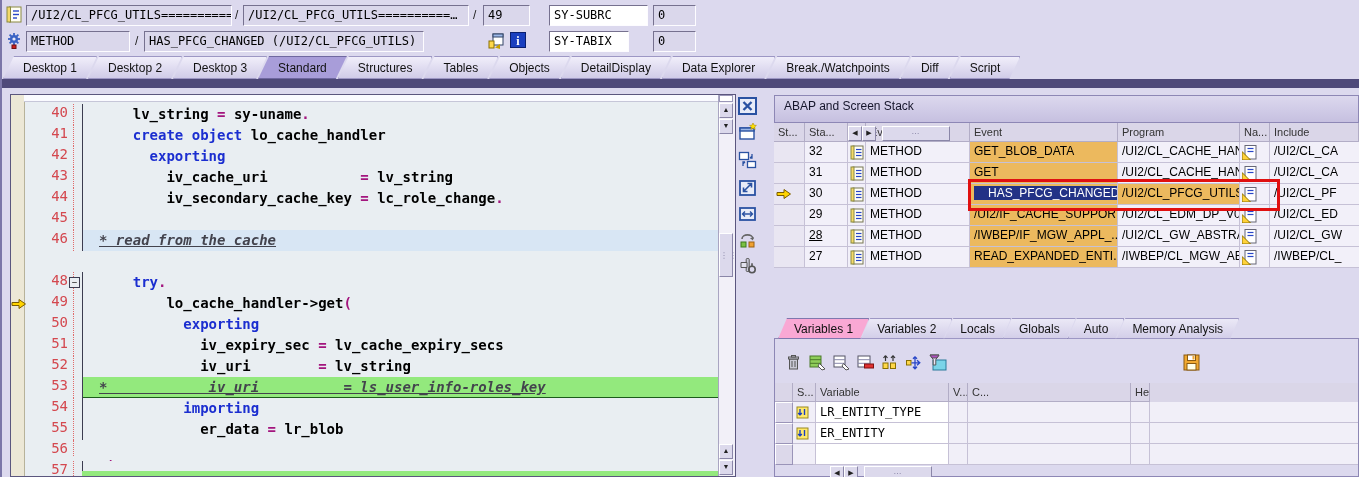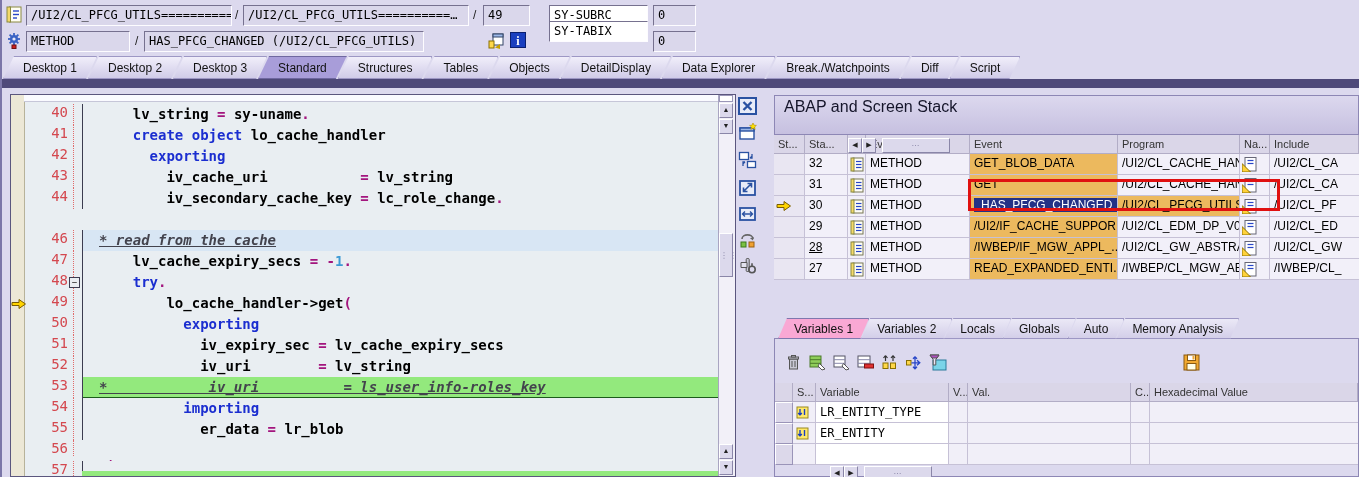--- a/index.html
+++ b/index.html
@@ -49,22 +49,22 @@
         border-color:#fff #8a86a8 #8a86a8 #fff;box-sizing:border-box;
         font-size:7px;line-height:12px;text-align:center;color:#222}
   .split{width:14px;height:7px;background:#fff;border:1px solid #9a96b8;box-sizing:border-box;margin-bottom:1px}
   .vthumb{position:absolute;left:0;width:14px;height:44px;background:#dcd9ec;border:1px solid;
           border-color:#fff #8a86a8 #8a86a8 #fff;box-sizing:border-box;
           font:8px "Liberation Sans",sans-serif;color:#8a86a8;text-align:center;line-height:44px;letter-spacing:1px}
   
   #edicons{position:absolute;left:736px;top:97px;width:26px}
   #edicons .icn{position:absolute;left:0}
   
-  .ptitle{height:40px;background:linear-gradient(#dcd8ee,#c6c0e0);border:1px solid #8d87b5;
-          box-sizing:border-box;font-size:16px;line-height:21px;padding-left:9px;color:#15152a}
+  .ptitle{height:28px;background:linear-gradient(#dcd8ee,#c6c0e0);border:1px solid #8d87b5;
+          box-sizing:border-box;font-size:12px;line-height:21px;padding-left:9px;color:#15152a}
   .ghead{display:grid;background:#dad6e8;}
   .ghead>div{border-right:1px solid #b2adc6;border-bottom:1px solid #b2adc6;
              font-size:11px;color:#333;padding:3px 3px 0 4px;height:19px;box-sizing:border-box;
              overflow:hidden;white-space:nowrap}
   .grow{display:grid}
   .grow>div{border-right:1px solid #c6c1d6;border-bottom:1px solid #c6c1d6;height:21px;
             box-sizing:border-box;font-size:12px;color:#000;padding:2px 3px 0 4px;
             overflow:hidden;white-space:nowrap}
   .cell-btn{background:#dcd8ea;border:1px solid;border-color:#fff #9a94b8 #9a94b8 #fff !important}
   .hsb{position:absolute;height:17px;display:flex;align-items:flex-start}
@@ -127,21 +127,21 @@
           <rect x="1" y="9" width="5" height="7" fill="#ffd84a" stroke="#8a7000"></rect>
           <path d="M12 12 L7 15.5 L12 17" fill="#c8a000"></path>
         </svg>
       </span>
     <span class="icn" style="position:absolute;left:508px;top:32px">
         <svg xmlns="http://www.w3.org/2000/svg" width="16" height="16" viewBox="0 0 16 16">
           <rect x="0.5" y="0.5" width="15" height="15" fill="#1a3fbf" stroke="#0a1f6f"></rect>
           <text x="8" y="12.5" font-size="12" font-family="Liberation Serif,serif" font-weight="bold" fill="#fff" text-anchor="middle">i</text>
         </svg>
       </span>
-    <div class="fld white" style="left:547px;top:21px;width:99px">SY-TABIX</div>
+    <div class="fld white" style="left:547px;top:31px;width:80px">SY-TABIX</div>
     <div class="fld" style="left:651px;top:31px;width:43px">0</div>
   </div>
 
   <div id="tabstrip">
       <div class="tab">Desktop 1</div>
       <div class="tab">Desktop 2</div>
       <div class="tab">Desktop 3</div>
       <div class="tab active">Standard</div>
       <div class="tab">Structures</div>
       <div class="tab">Tables</div>
@@ -182,29 +182,29 @@
         <div class="code-line" style="top: 65px;">
           <span class="ln">43</span>
           <span class="gsep"></span>
           <span class="ct"><span class="seg-t">        </span><span class="seg-i">iv_cache_uri</span><span class="seg-t">           </span><span class="seg-p">= </span><span class="seg-i">lv_string</span></span>
         </div>
         <div class="code-line" style="top: 86px;">
           <span class="ln">44</span>
           <span class="gsep"></span>
           <span class="ct"><span class="seg-t">        </span><span class="seg-i">iv_secondary_cache_key</span><span class="seg-p"> = </span><span class="seg-i">lc_role_change</span><span class="seg-p">.</span></span>
         </div>
+        <div class="code-line" style="top: 107px;">
+          <span class="ln">45</span>
+          <span class="gsep"></span>
+          <span class="ct"></span>
+        </div>
         <div class="code-line" style="top: 128px;">
           <span class="ln">46</span>
           <span class="gsep"></span>
           <span class="ct" style="background: rgb(216, 230, 244);"><span class="seg-c">* read from the cache</span></span>
-        </div>
-        <div class="code-line" style="top: 149px;">
-          <span class="ln">47</span>
-          <span class="gsep"></span>
-          <span class="ct"><span class="seg-t">    </span><span class="seg-i">lv_cache_expiry_secs</span><span class="seg-p"> = -</span><span class="seg-n">1</span><span class="seg-p">.</span></span>
         </div>
         <div class="code-line" style="top: 170px;">
           <span class="ln">48</span>
           <span class="gsep"></span>
           <span class="ct"><span class="seg-t">    </span><span class="seg-k">try</span><span class="seg-p">.</span></span>
         </div>
         <div class="foldbox" style="top: 175px;">−</div>
         <div class="code-line" style="top: 191px;">
           <span class="ln">49</span>
           <span class="gsep"></span>
@@ -374,21 +374,21 @@
               </svg></span></div>
           <div style="background: rgb(242, 240, 249);">30</div>
           <div style="background: rgb(242, 240, 249); padding: 3px 0px 0px 2px;"><span class="icn"><svg xmlns="http://www.w3.org/2000/svg" width="14" height="15" viewBox="0 0 14 15">
                 <rect x="3" y="1" width="10" height="13" fill="#fffef4" stroke="#777755"></rect>
                 <rect x="1" y="1" width="3" height="13" fill="#f3d96a" stroke="#8a8a40"></rect>
                 <line x1="6" y1="4.5" x2="11.5" y2="4.5" stroke="#2846c8" stroke-width="1.2"></line>
                 <line x1="6" y1="7.5" x2="11.5" y2="7.5" stroke="#2846c8" stroke-width="1.2"></line>
                 <line x1="6" y1="10.5" x2="11.5" y2="10.5" stroke="#2846c8" stroke-width="1.2"></line>
               </svg></span></div>
           <div style="background: rgb(242, 240, 249);">METHOD</div>
-          <div style="background: rgb(236, 185, 94);"><span style="background: rgb(35, 50, 134); color: rgb(255, 255, 255); padding: 0px 7px;">HAS_PFCG_CHANGED</span></div>
+          <div style="background: rgb(236, 185, 94);"><span style="background: rgb(35, 50, 134); color: rgb(255, 255, 255); padding: 0px 14px;">HAS_PFCG_CHANGED</span></div>
           <div style="background: rgb(236, 185, 94);">/UI2/CL_PFCG_UTILS==...</div>
           <div style="background: rgb(242, 240, 249); padding: 3px 0px 0px 2px;"><span class="icn"><svg xmlns="http://www.w3.org/2000/svg" width="15" height="15" viewBox="0 0 15 15">
                 <rect x="3" y="0.5" width="11" height="13.5" fill="#fff" stroke="#666677"></rect>
                 <line x1="5.5" y1="3.5" x2="11.5" y2="3.5" stroke="#2846c8" stroke-width="1.2"></line>
                 <line x1="5.5" y1="6.5" x2="11.5" y2="6.5" stroke="#2846c8" stroke-width="1.2"></line>
                 <polygon points="0,15 8.5,15 0,6.5" fill="#ffd23a" stroke="#8a7000"></polygon>
               </svg></span></div>
           <div style="background: rgb(242, 240, 249); border-right: none;">/UI2/CL_PF</div>
         </div>
         <div class="grow" style="grid-template-columns: 31px 43px 18px 104px 148px 122px 30px 1fr;">
@@ -534,21 +534,20 @@
           <rect x="9.5" y="2" width="2" height="3.5" fill="#f0a830"></rect>
           <rect x="4" y="9.5" width="9" height="6.5" fill="#ffffe8" stroke="#8a5a10"></rect>
         </svg>
       </span>
     <div style="position: relative; left: 0px; top: 44px; right: 0px;">
         <div class="ghead" style="grid-template-columns: 18px 23px 133px 19px 163px 19px 1fr;">
           <div></div>
           <div>S...</div>
           <div>Variable</div>
           <div>V...</div>
-          <div>Val.</div>
           <div>C...</div>
           <div>Hexadecimal Value</div>
         </div>
         <div class="grow" style="grid-template-columns: 18px 23px 133px 19px 163px 19px 1fr;">
           <div class="cell-btn"></div>
           <div style="background: rgb(241, 239, 248); padding: 4px 0px 0px 3px;"><span class="icn"><svg xmlns="http://www.w3.org/2000/svg" width="13" height="13" viewBox="0 0 13 13">
                 <rect x="1" y="1" width="11" height="11" fill="#ffe96a" stroke="#9a8a20"></rect>
                 <path d="M4 3 v6 M4 9 l-1.8-2 M4 9 l1.8-2 M8.5 3 v6" stroke="#1a3fbf" stroke-width="1.4" fill="none"></path>
               </svg></span></div>
           <div style="background: rgb(255, 255, 255); font: 12px &quot;DejaVu Sans Mono&quot;, monospace; padding-top: 3px;">LR_ENTITY_TYPE</div>

